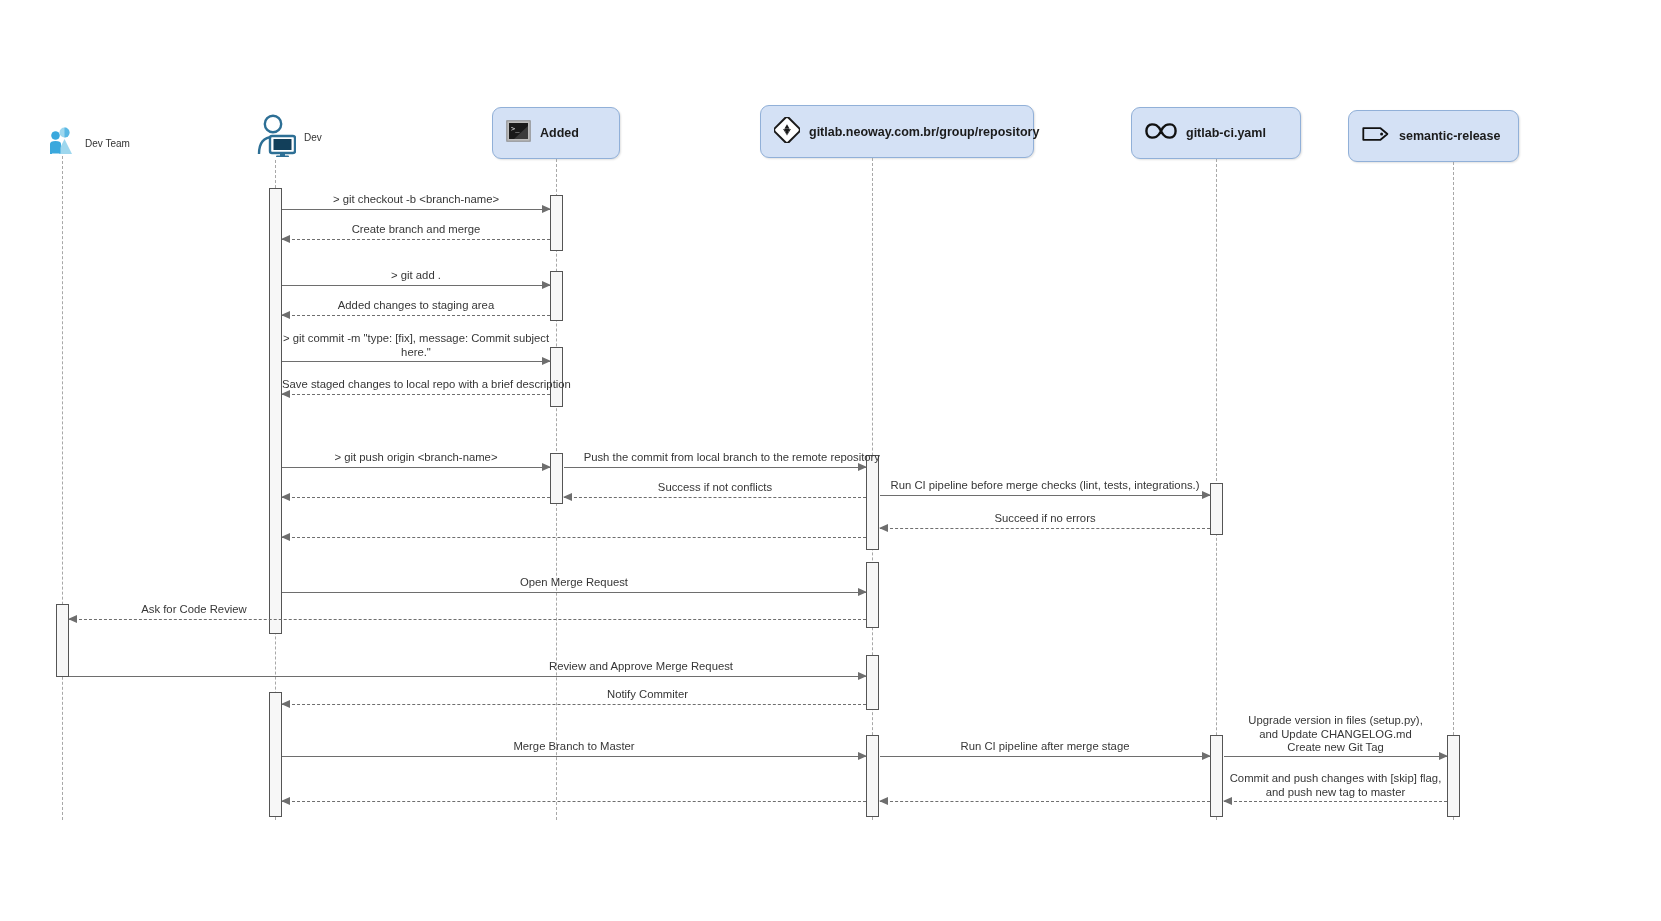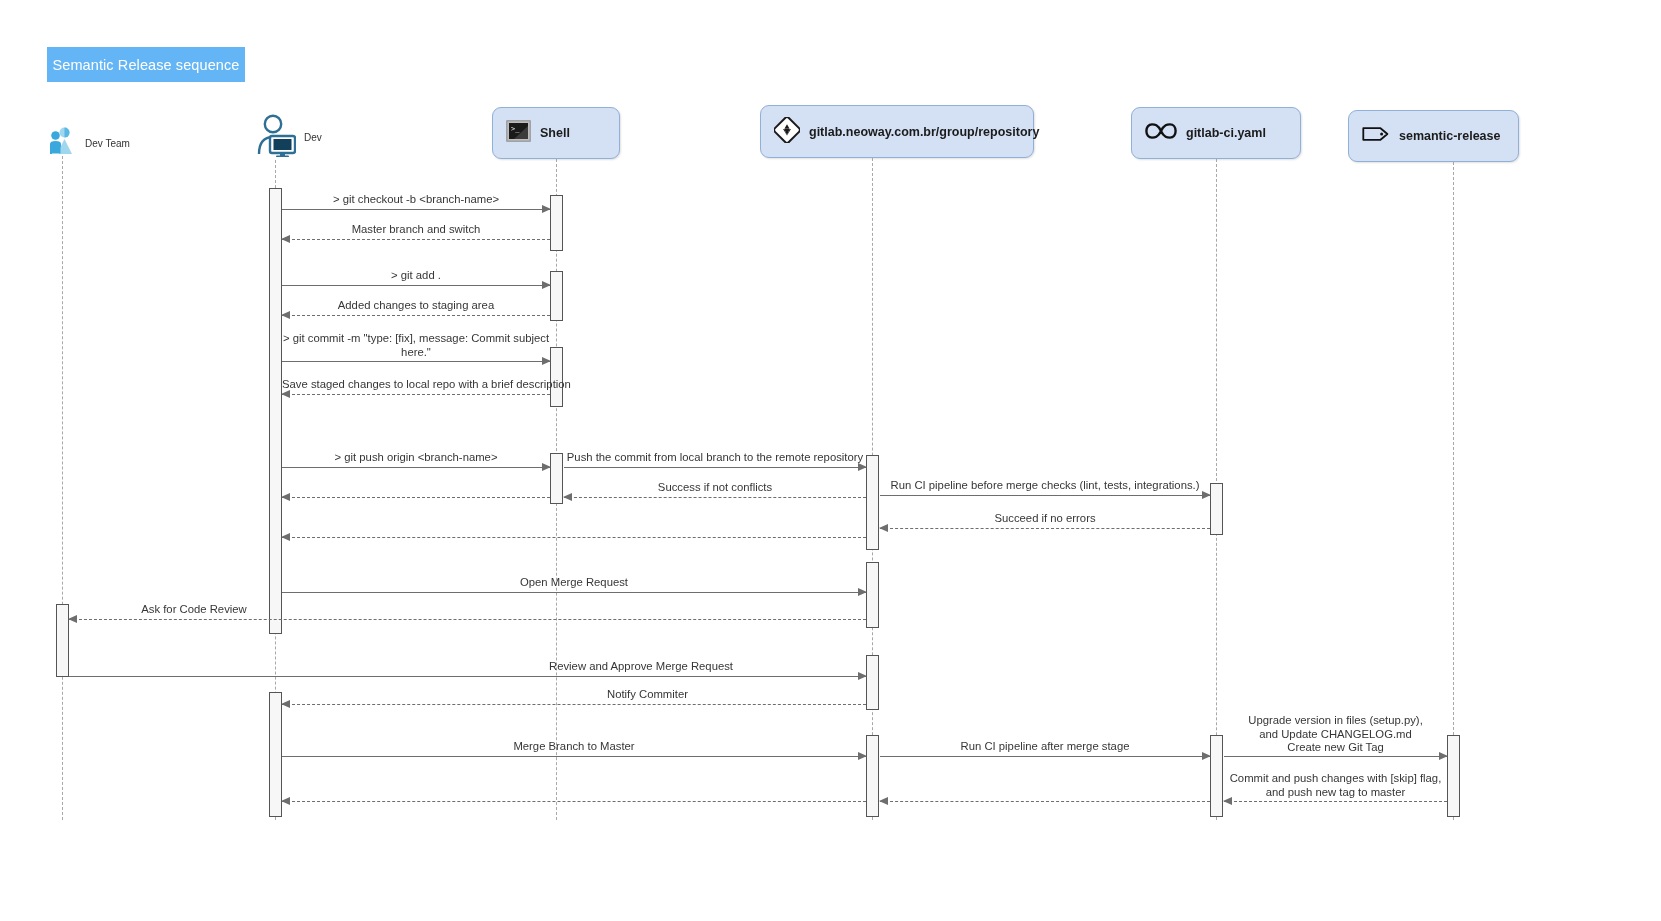--- a/index.html
+++ b/index.html
@@ -125,23 +125,20 @@
     color: #363636;
     line-height: 13.5px;
     white-space: pre;
   }
 </style>
 </head>
 <body>
 
 <div id="canvas">
 
-  <div id="title-banner">
-    <span>Semantic Release sequence</span>
-  </div>
 
   <div class="actor-plain" style="left:47px; top:126px;">
     <span>
       <svg width="30" height="30" viewBox="0 0 30 30">
         <circle cx="8.5" cy="9.5" r="4" fill="#3aa8dd"></circle>
         <path d="M3 28 L3 18 Q3 15 8.5 15 Q14 15 14 18 L14 28 Z" fill="#3aa8dd"></path>
         <circle cx="17.5" cy="6.5" r="5" fill="#9ed7ee"></circle>
         <path d="M10 28 L17.5 13 L25 28 Z" fill="#9ed7ee"></path>
         <rect x="5" y="20" width="7" height="8" fill="#ffffff"></rect>
         <circle cx="8.5" cy="9.5" r="4" fill="#3aa8dd"></circle>
@@ -168,21 +165,21 @@
 
   <div class="participant-box" style="left:492px; top:107px; width:128px; height:52px;">
     <span>
       <svg width="25" height="22" viewBox="0 0 25 22">
         <rect x="0.8" y="0.8" width="23.4" height="20.4" fill="#bdbdbd" stroke="#8a8a8a" stroke-width="1"></rect>
         <rect x="3" y="3" width="19" height="16" fill="#1a1a1a"></rect>
         <path d="M22 19 L22 6 L8 19 Z" fill="#3b3b3b"></path>
         <text x="5" y="10.5" font-family="monospace" font-size="7" fill="#f0f0f0">&gt;_</text>
       </svg>
     </span>
-    <span class="p-label">Shell</span>
+    <span class="p-label">Added</span>
   </div>
 
   <div class="participant-box" style="left:760px; top:105px; width:274px; height:53px;">
     <span>
       <svg width="26" height="26" viewBox="0 0 26 26">
         <g transform="rotate(45 13 13)">
           <rect x="3.2" y="3.2" width="19.6" height="19.6" rx="2.6" fill="#ffffff" stroke="#1a1a1a" stroke-width="2"></rect>
         </g>
         <path d="M13 7.2 L15.6 11.8 L13 11.8 Z" fill="#1a1a1a"></path>
         <path d="M13 7.2 L10.4 11.8 L13 11.8 Z" fill="#1a1a1a"></path>
@@ -240,21 +237,21 @@
 
   <div class="activation" style="left:1447px; top:735px; height:82px;"></div>
 
   <div class="msg to-right" style="left:282px; top:209px; width:268px;">
     <div class="label" style="top:-16px;">&gt; git checkout -b &lt;branch-name&gt;</div>
     <div class="line"></div>
     <div class="head"></div>
   </div>
 
   <div class="msg to-left dashed" style="left:282px; top:239px; width:268px;">
-    <div class="label" style="top:-16px;">Master branch and switch</div>
+    <div class="label" style="top:-16px;">Create branch and merge</div>
     <div class="line"></div>
     <div class="head"></div>
   </div>
 
   <div class="msg to-right" style="left:282px; top:285px; width:268px;">
     <div class="label" style="top:-16px;">&gt; git add .</div>
     <div class="line"></div>
     <div class="head"></div>
   </div>
 
@@ -277,21 +274,21 @@
     <div class="head"></div>
   </div>
 
   <div class="msg to-right" style="left:282px; top:467px; width:268px;">
     <div class="label" style="top:-16px;">&gt; git push origin &lt;branch-name&gt;</div>
     <div class="line"></div>
     <div class="head"></div>
   </div>
 
   <div class="msg to-right" style="left:564px; top:467px; width:302px;">
-    <div class="label" style="top:-16px; left:-14px; width:330px;">Push the commit from local branch to the remote repository</div>
+    <div class="label" style="top:-16px; left:-14px; width:330px;text-align:right;">Push the commit from local branch to the remote repository</div>
     <div class="line"></div>
     <div class="head"></div>
   </div>
 
   <div class="msg to-right" style="left:880px; top:495px; width:330px;">
     <div class="label" style="top:-16px; left:-18px; width:366px;">Run CI pipeline before merge checks (lint, tests, integrations.)</div>
     <div class="line"></div>
     <div class="head"></div>
   </div>
 

